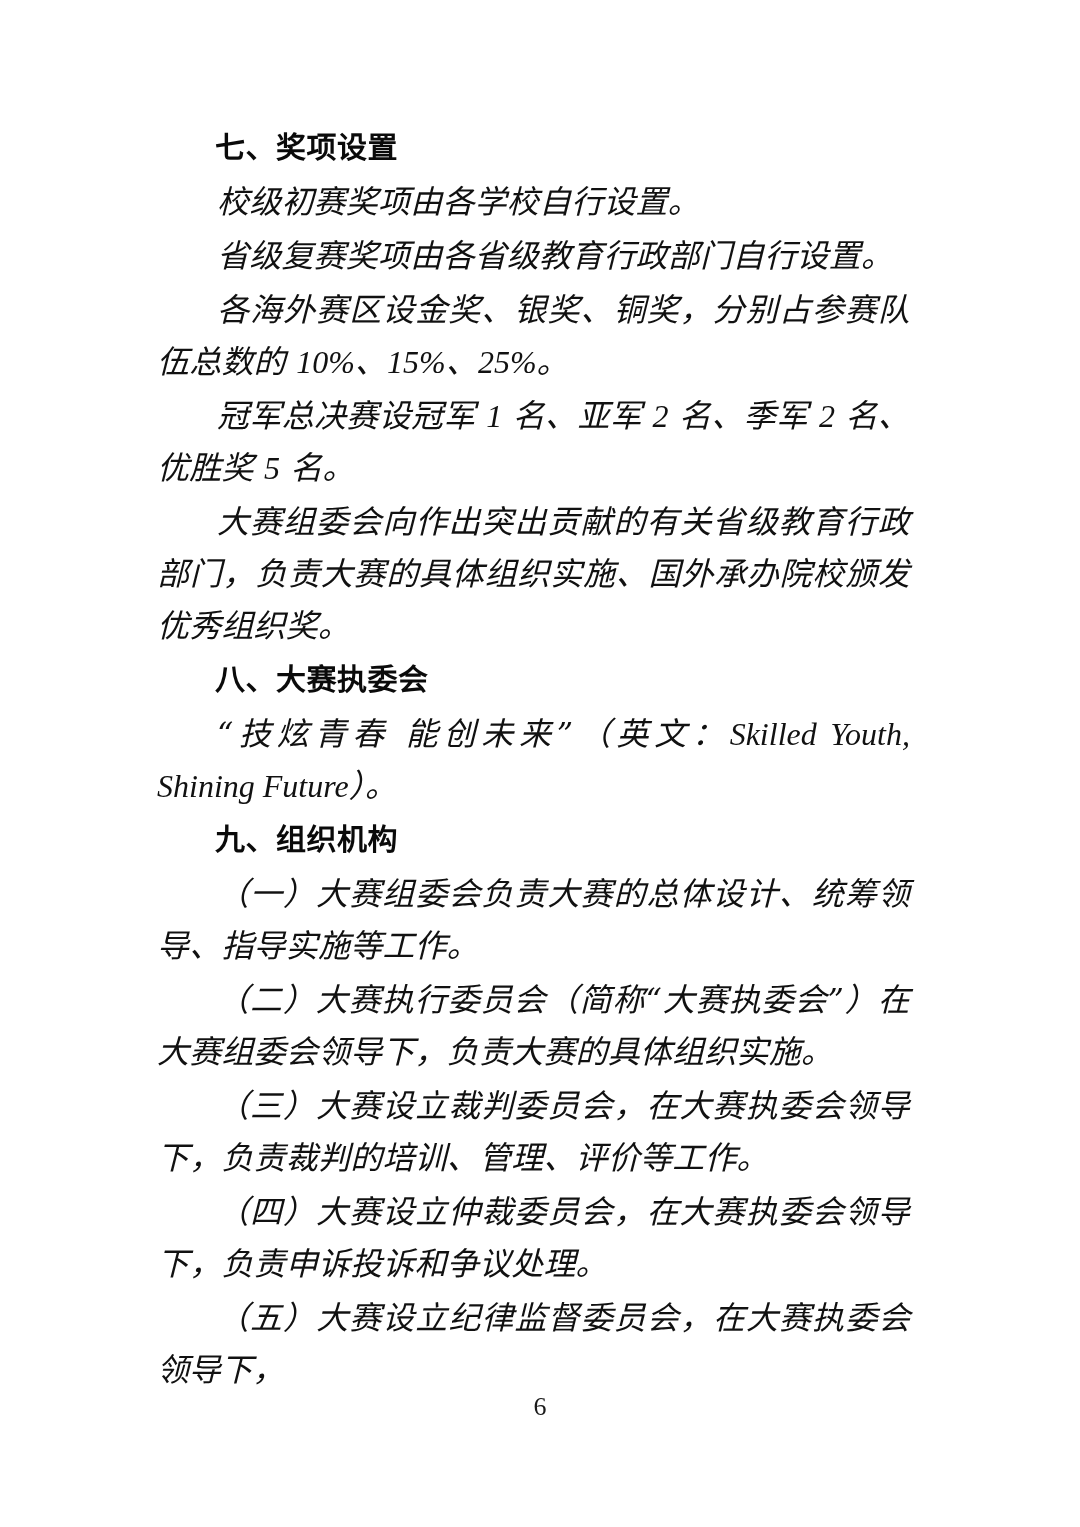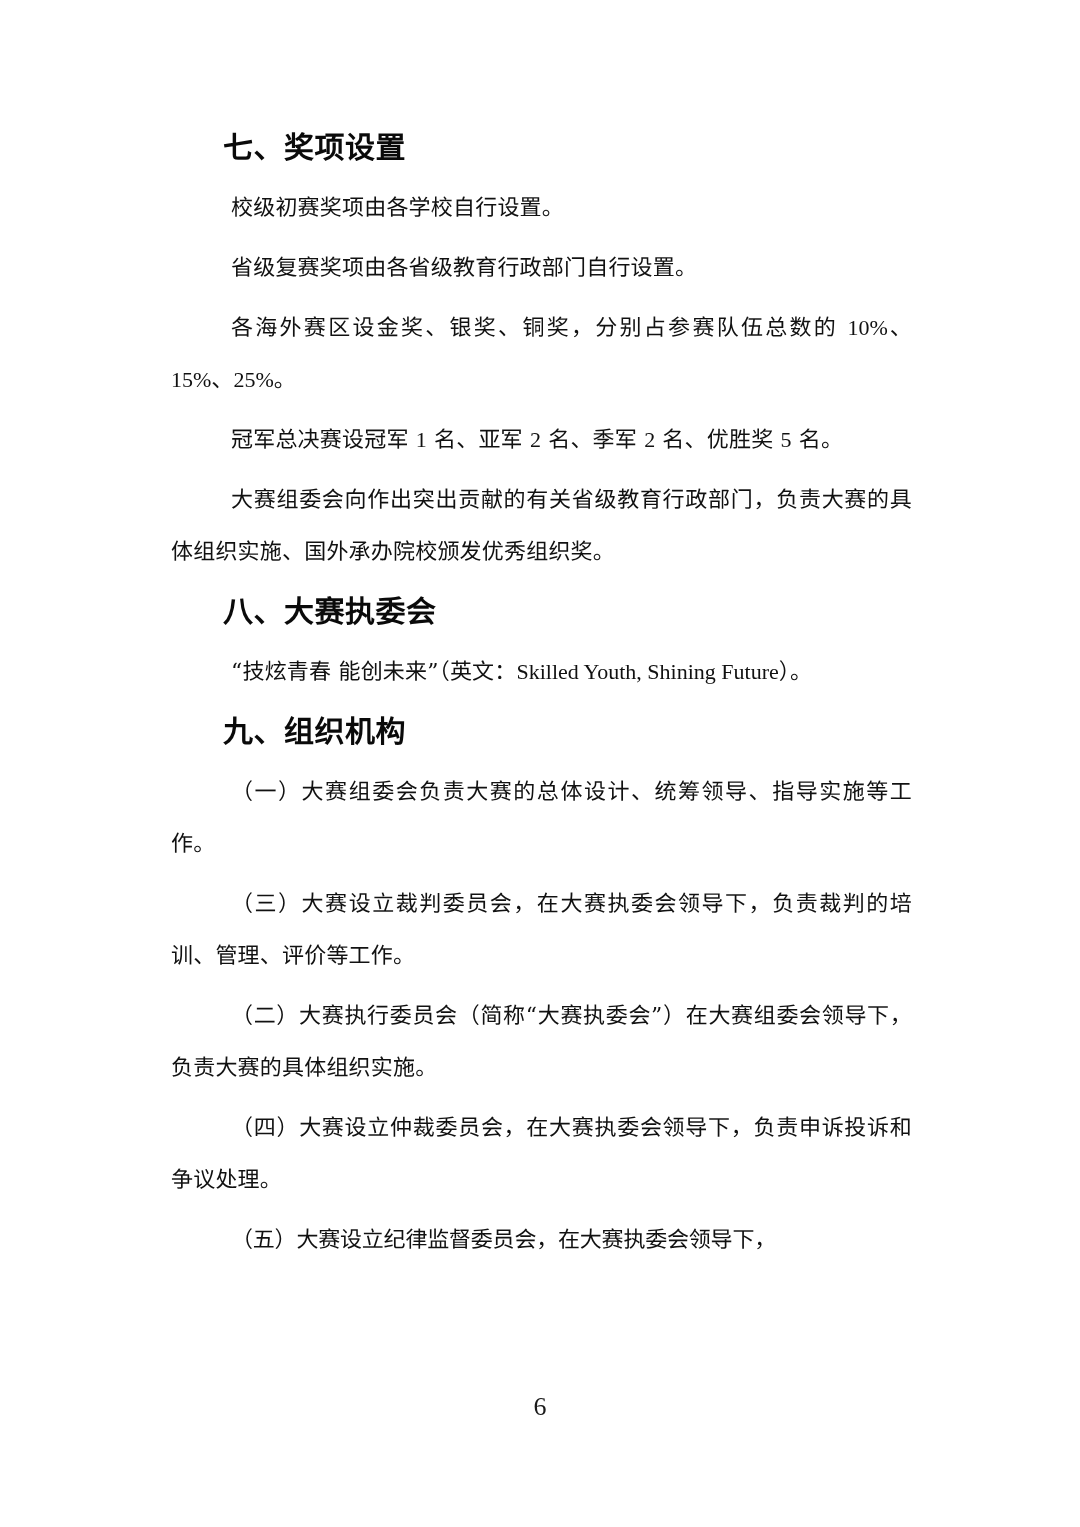--- a/index.html
+++ b/index.html
@@ -15,48 +15,49 @@
     margin: 0 auto;
     background: #ffffff;
     overflow: hidden;
     
     font-family: "DejaVu Serif", "Liberation Serif", serif;
     color: #0d0d0d;
     -webkit-font-smoothing: antialiased;
   }
   #content {
     position: absolute;
-    left: 163px;
+    left: 155px;
     top: 122px;
     width: 757px;
   }
 
   
   .heading {
     font-family: "DejaVu Sans", "Liberation Sans", sans-serif;
     font-weight: 700;
     font-size: 30px;
     line-height: 52px;
     letter-spacing: 0.5px;
     text-indent: 60px;
     margin: 0;
     white-space: nowrap;
     color: #0a0a0a;
   }
 
   
   .para {
-    font-size: 22px;
+    font-size: 32px;
     line-height: 52px;
-    margin: 8px;
+    margin: 2px;
     text-indent: 60px;
     text-align: justify;
     text-justify: inter-ideograph;
     letter-spacing: 0.2px;
     color: #111111;
+    font-style: italic;
   }
   
   .para.justify-all {
     text-align-last: left;
   }
   
   .para.tight {
     letter-spacing: -0.2px;
   }
 
@@ -100,23 +101,23 @@
     <p class="para justify-all">大赛组委会向作出突出贡献的有关省级教育行政部门，负责大赛的具体组织实施、国外承办院校颁发优秀组织奖。</p>
 
     <h2 class="heading">八、大赛执委会</h2>
 
     <p class="para justify-all">“技炫青春 能创未来”（英文：<span class="latin">Skilled Youth, Shining Future</span>）。</p>
 
     <h2 class="heading">九、组织机构</h2>
 
     <p class="para justify-all">（一）大赛组委会负责大赛的总体设计、统筹领导、指导实施等工作。</p>
 
+    <p class="para justify-all">（二）大赛执行委员会（简称“大赛执委会”）在大赛组委会领导下，负责大赛的具体组织实施。</p>
+
     <p class="para justify-all">（三）大赛设立裁判委员会，在大赛执委会领导下，负责裁判的培训、管理、评价等工作。</p>
-
-    <p class="para justify-all">（二）大赛执行委员会（简称“大赛执委会”）在大赛组委会领导下，负责大赛的具体组织实施。</p>
 
     <p class="para justify-all">（四）大赛设立仲裁委员会，在大赛执委会领导下，负责申诉投诉和争议处理。</p>
 
     <p class="para justify-all tight">（五）大赛设立纪律监督委员会，在大赛执委会领导下，</p>
 
   </div>
 
   <div id="page-number">6</div>
 
 </div>

